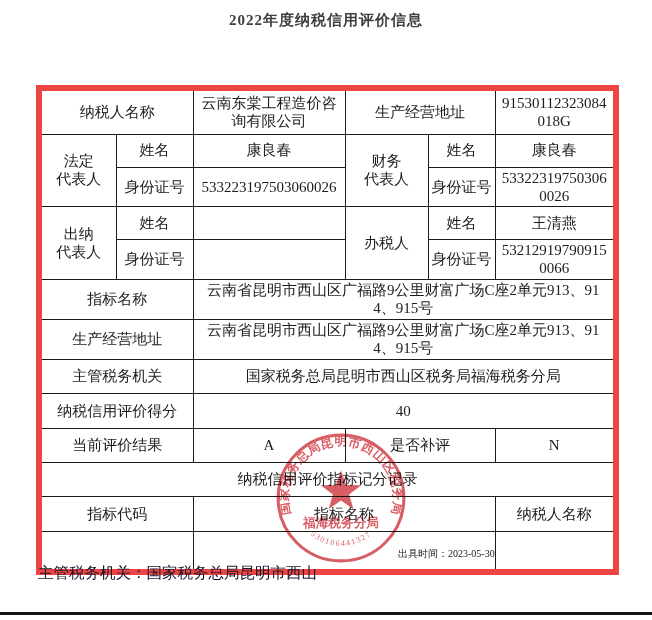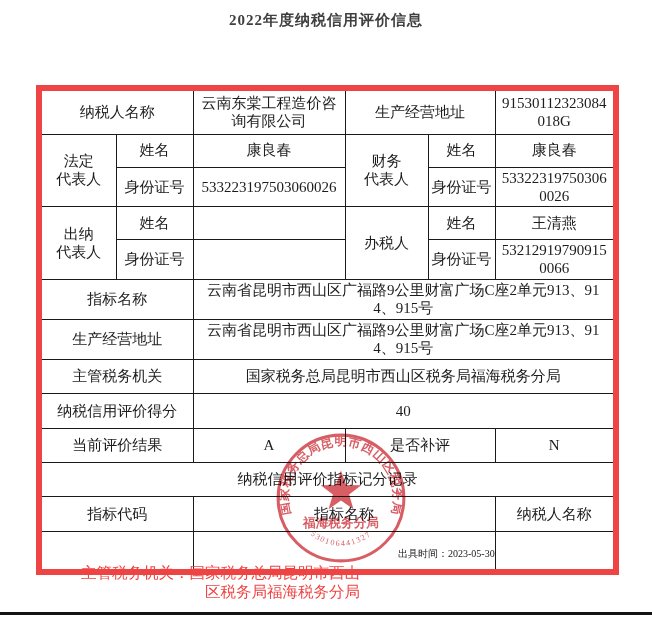--- a/index.html
+++ b/index.html
@@ -18,21 +18,21 @@
     border:6px solid #ef4444;
   }
   table.form td{
     border:1.5px solid #1a1a1a;
     text-align:center;vertical-align:middle;
     font-size:15px;line-height:1.22;padding:1px 3px;
     word-break:break-all;white-space:pre-line;color:#1c1c1c;
   }
   .footer-left{
     position:absolute;left:38px;top:564px;width:322px;
-    text-align:right;font-size:15.5px;line-height:1.22;color:#ef4444;
+    text-align:left;font-size:15.5px;line-height:1.22;color:#0f172a;
   }
   .footer-right{
     position:absolute;left:398px;top:547px;font-size:10px;color:#161616;
   }
   .bottom-rule{
     position:absolute;left:0;top:612px;width:652px;height:3px;background:#141414;
   }
   .stamp{
     position:absolute;left:270px;top:427px;width:142px;height:142px;
     opacity:0.82;pointer-events:none;mix-blend-mode:multiply;
@@ -141,20 +141,19 @@
     <polygon fill="#cf3a42" points="70,43 74.9,57.2 90,57.5 78,66.6 82.3,81 70,72.4 57.7,81 62,66.6 50,57.5 65.1,57.2"></polygon>
     <text x="70" y="99" text-anchor="middle" fill="#cf3a42" font-size="12.5" font-weight="bold">福海税务分局</text>
     <text fill="#cf3a42" font-size="8" letter-spacing="1.5">
       <textPath href="#arcBottom" startOffset="50%" text-anchor="middle">530106441327</textPath>
     </text>
   </svg>
 </div>
 
 <div class="footer-left">
   <div>主管税务机关：国家税务总局昆明市西山</div>
-  <div>区税务局福海税务分局</div>
 </div>
 
 <div class="footer-right">
   <span>出具时间：</span><span>2023-05-30</span>
 </div>
 
 <div class="bottom-rule"></div>
 
 </body></html>

